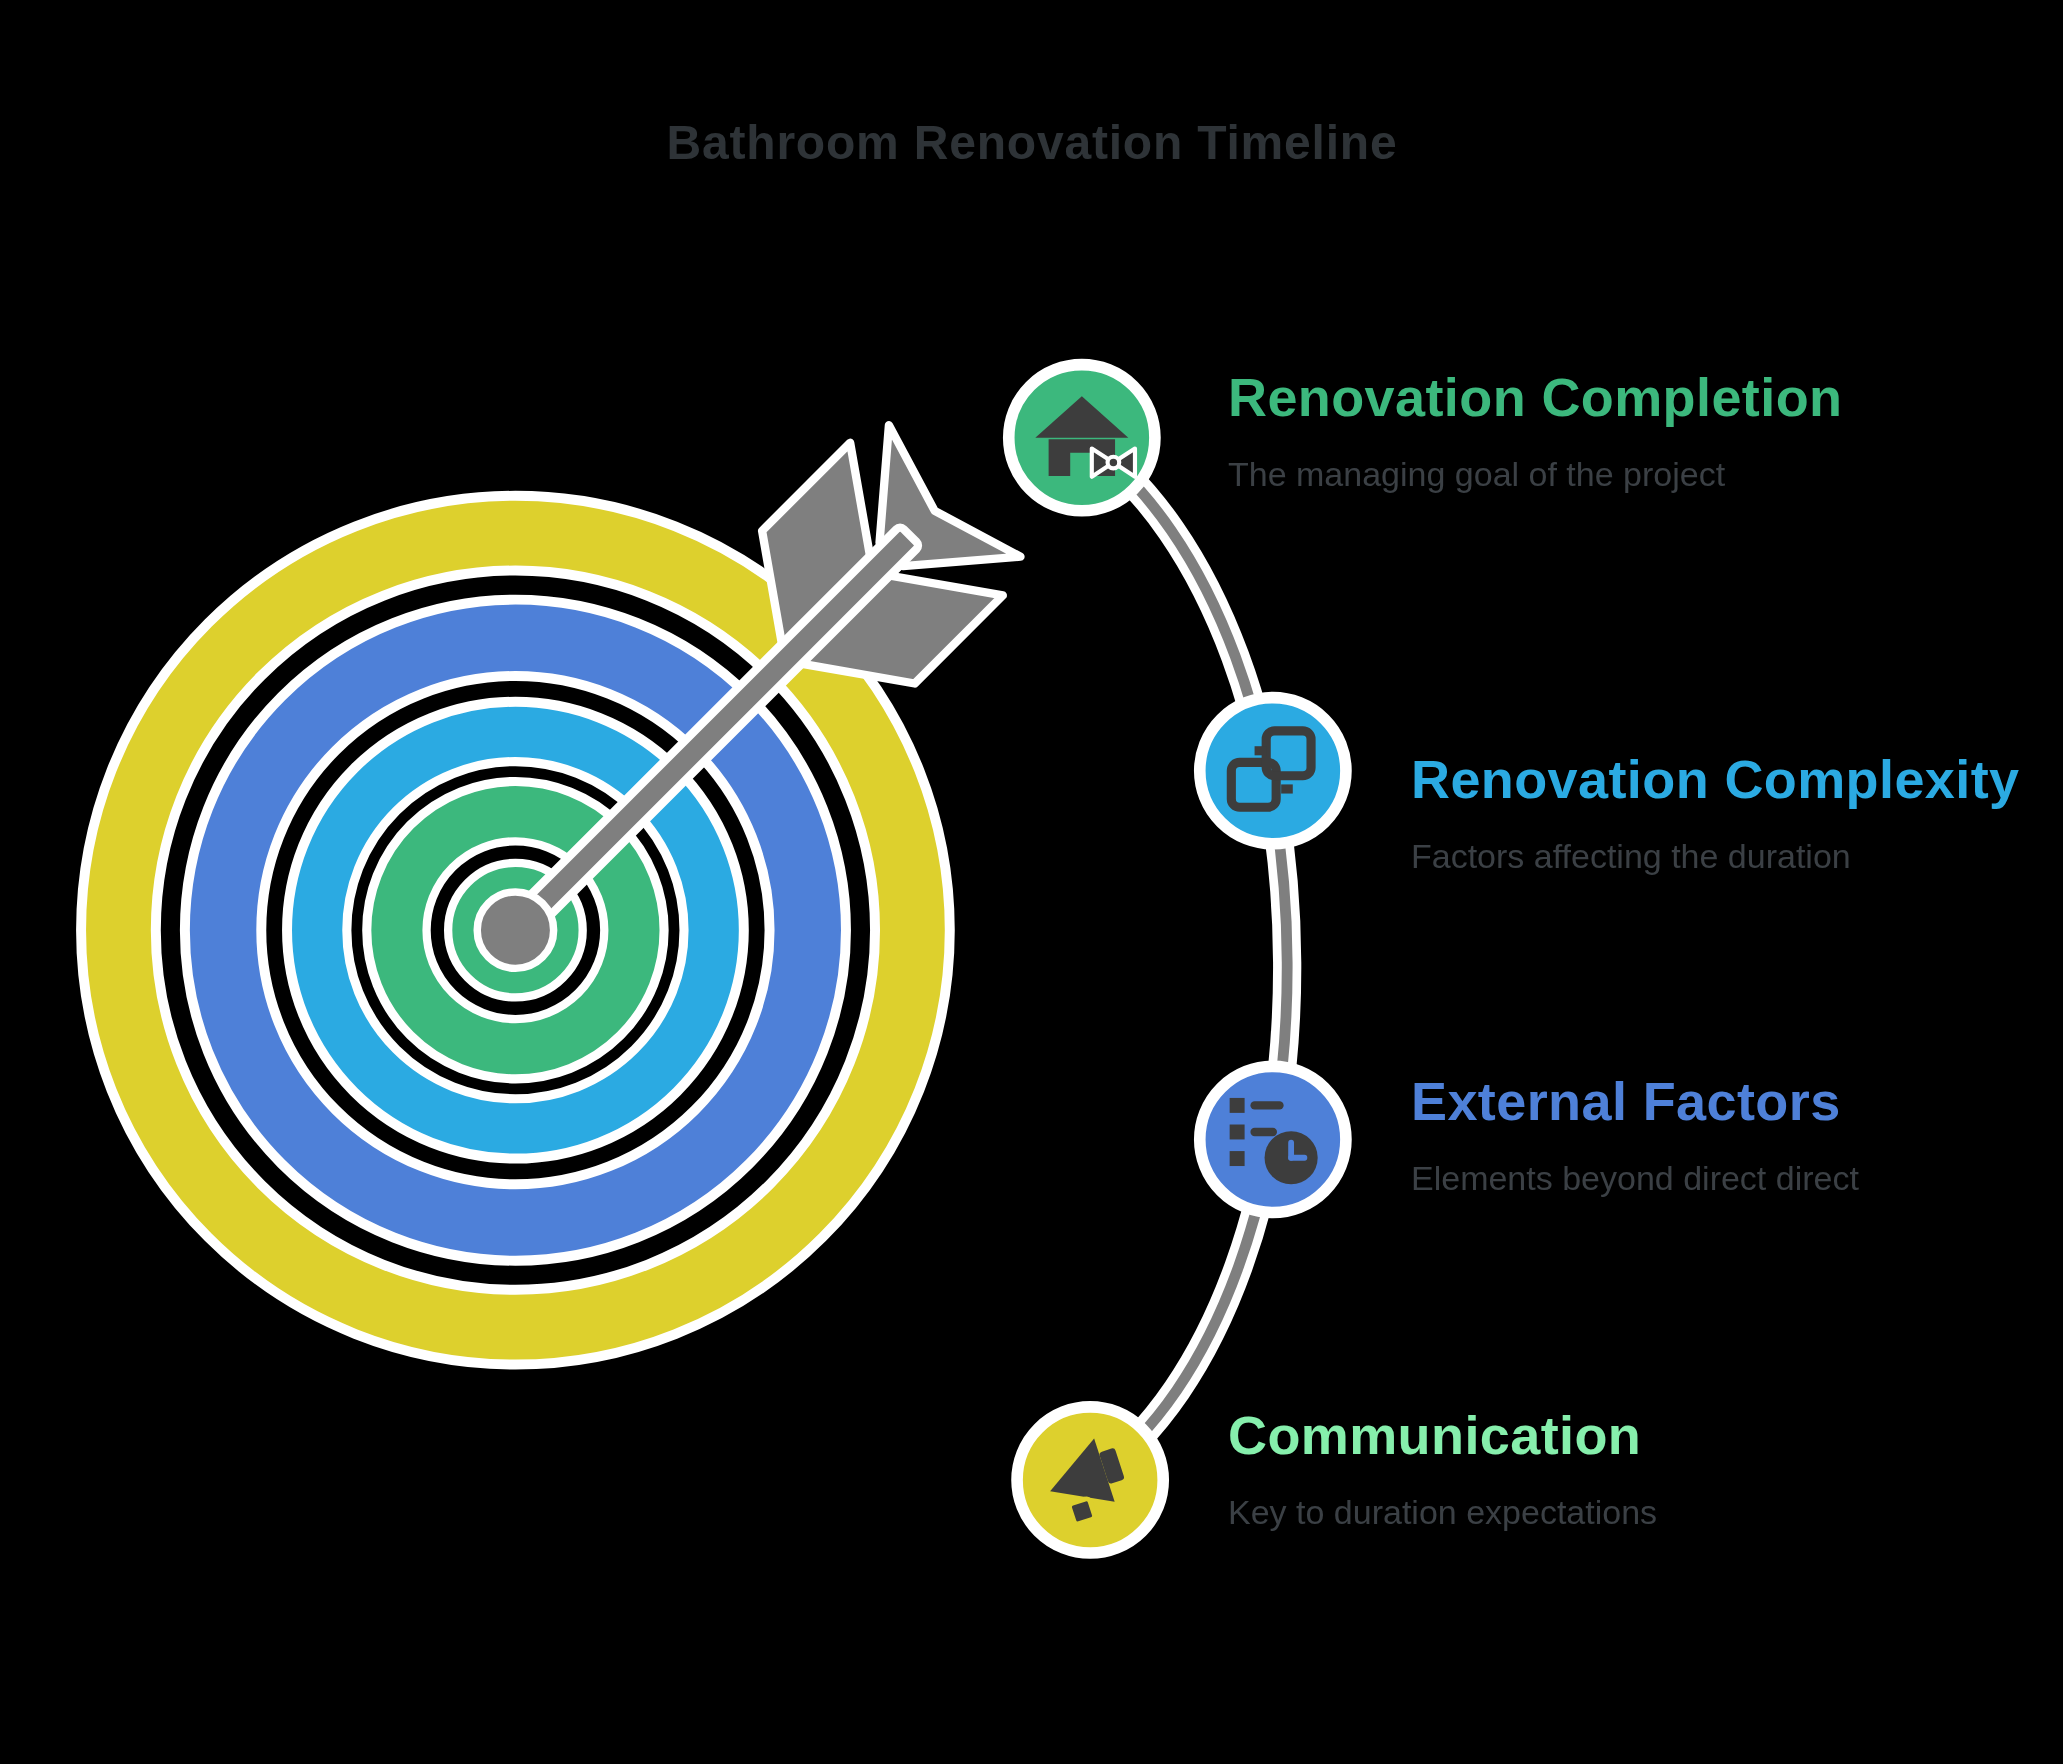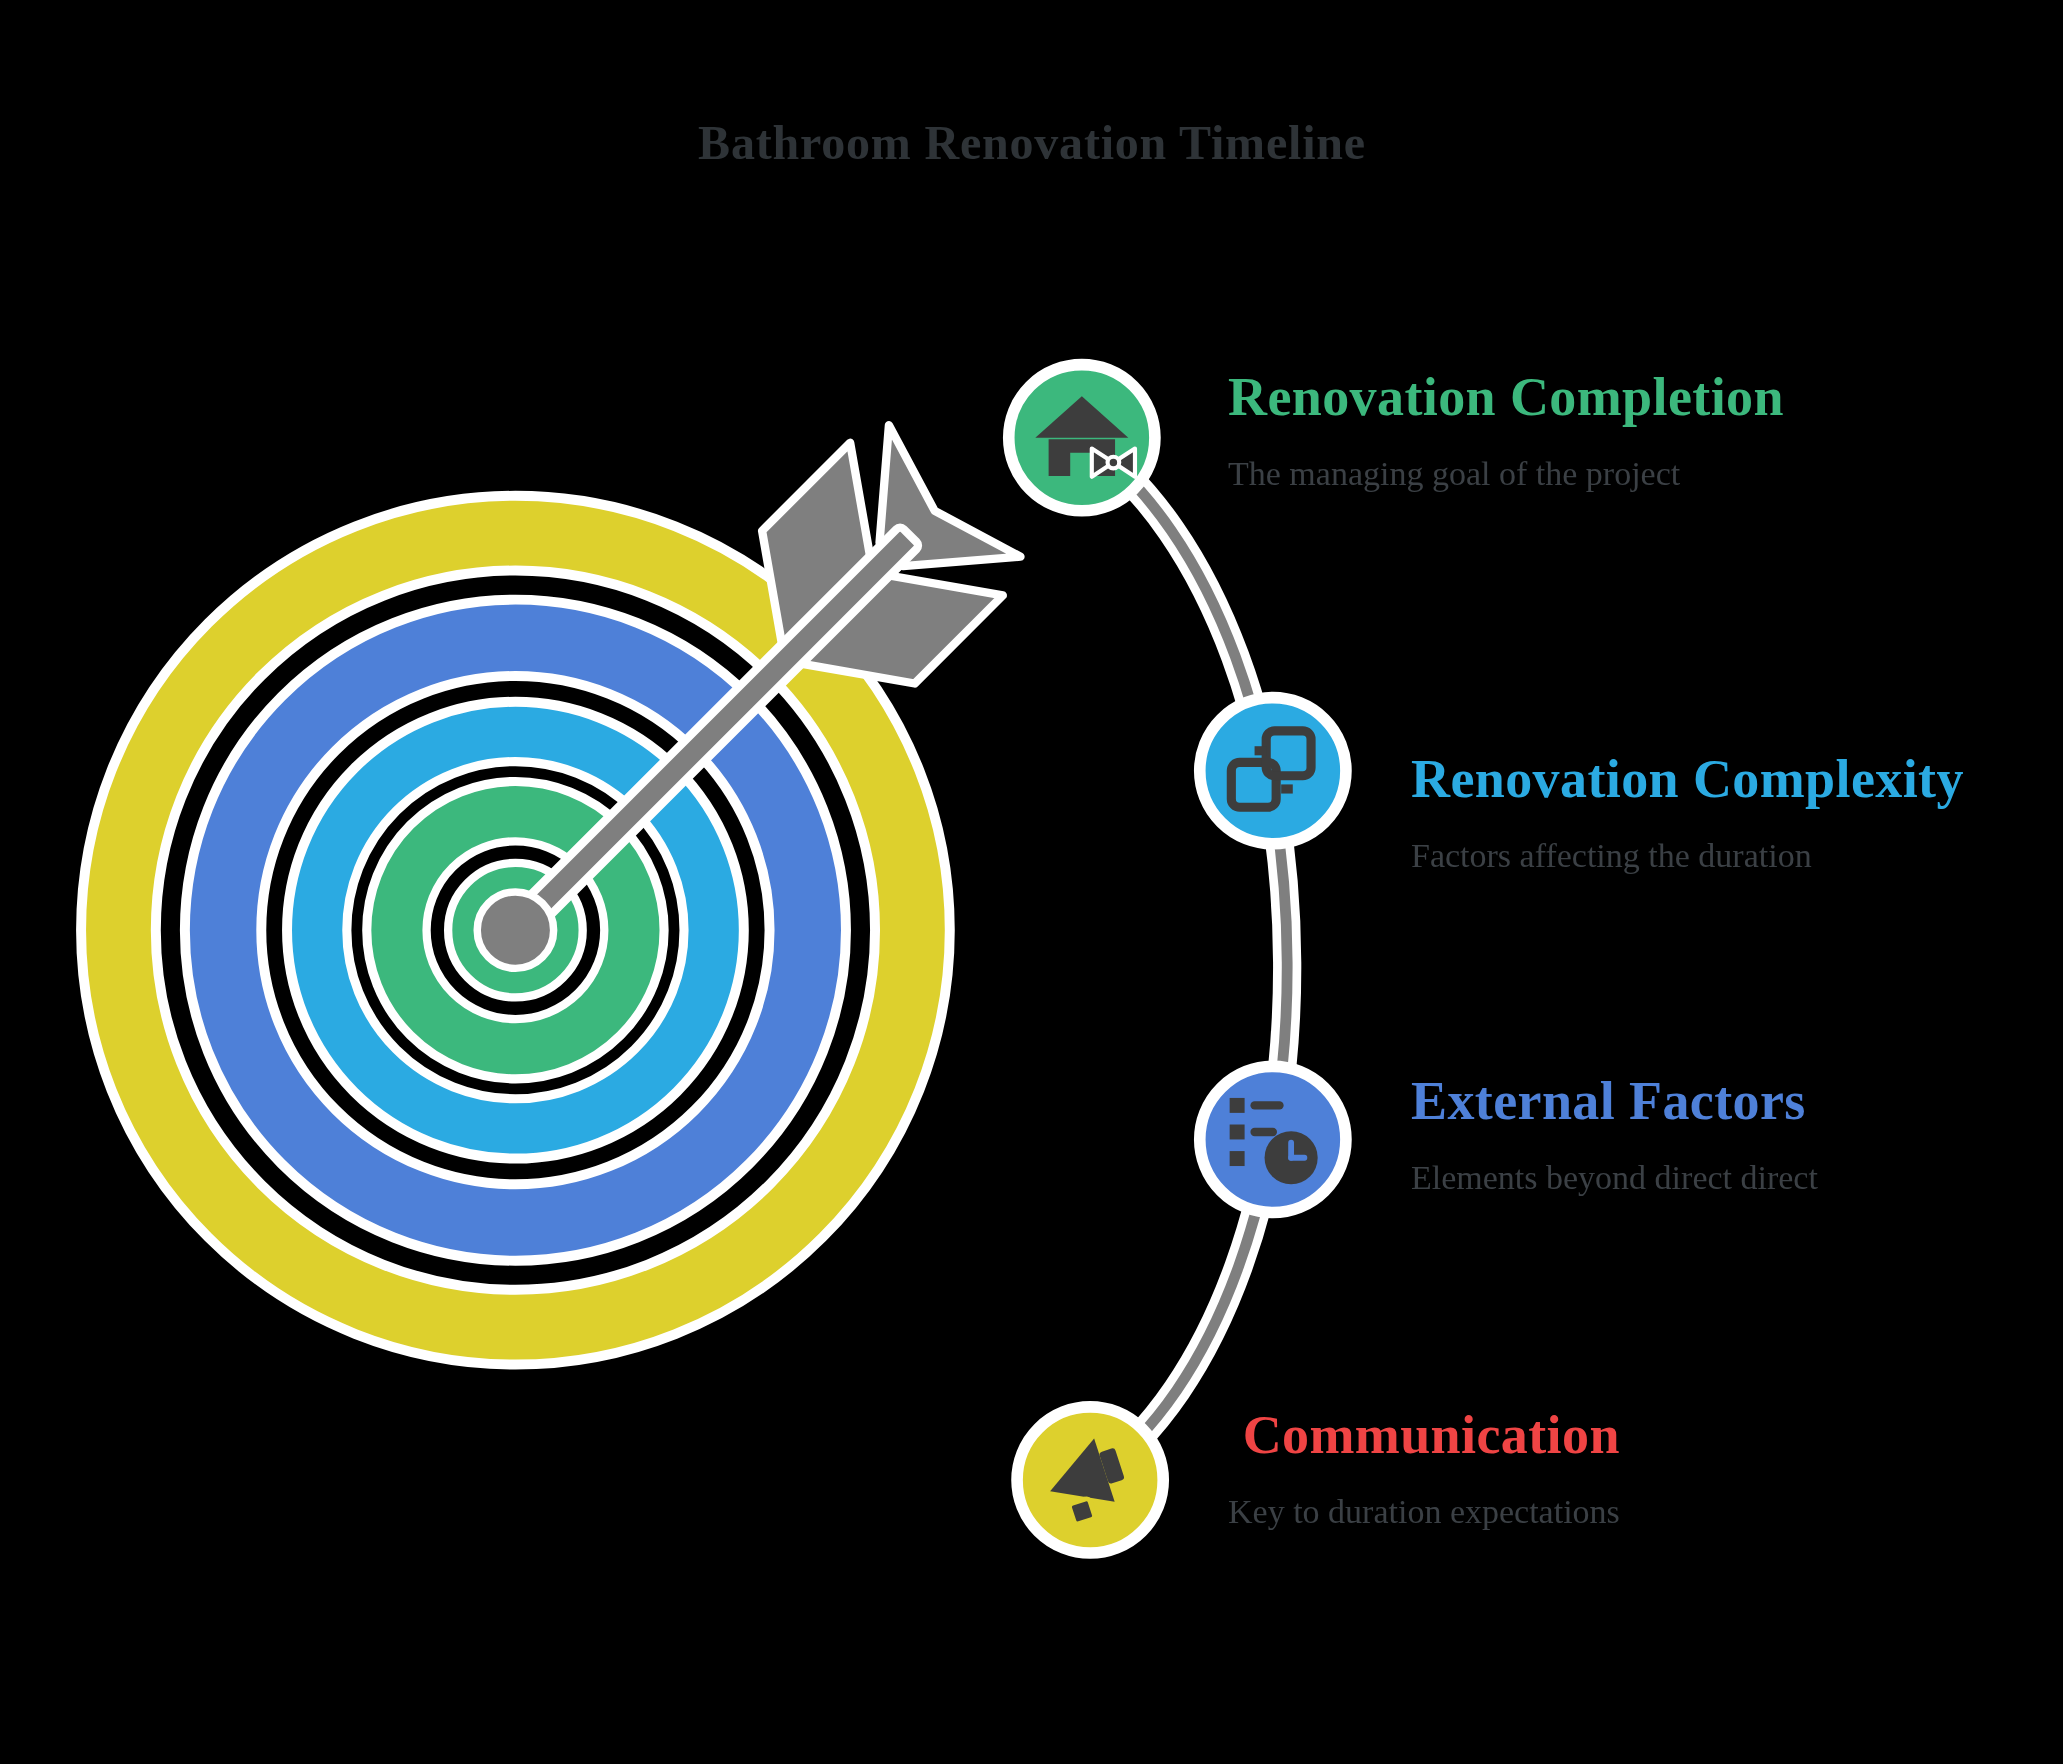--- a/index.html
+++ b/index.html
@@ -6,21 +6,21 @@
     margin: 0;
     padding: 0;
     background: #000000;
   }
   .canvas {
     position: relative;
     width: 2064px;
     height: 1764px;
     background: #000000;
     overflow: hidden;
-    font-family: Liberation Serif, serif;
+    font-family: Liberation Sans, sans-serif;
   }
   .title {
     position: absolute;
     left: 0;
     top: 115px;
     width: 2064px;
     margin: 0;
     text-align: center;
     font-size: 48px;
     font-weight: 600;
@@ -45,21 +45,21 @@
   }
   .block p {
     margin: 26.6px 0 0 0;
     font-size: 34px;
     font-weight: 500;
     color: #3b4045;
   }
   .c-green  { color: #3cb87d; }
   .c-cyan   { color: #2baae2; }
   .c-blue   { color: #4e80d8; }
-  .c-yellow { color: #ef4444; text-align: right; }
+  .c-yellow { color: #86efac; }
 </style>
 </head>
 <body>
 
 <div class="canvas">
 
   <h1 class="title">Bathroom Renovation Timeline</h1>
 
   <svg class="scene" viewBox="0 0 2484 2124" xmlns="http://www.w3.org/2000/svg">
 

